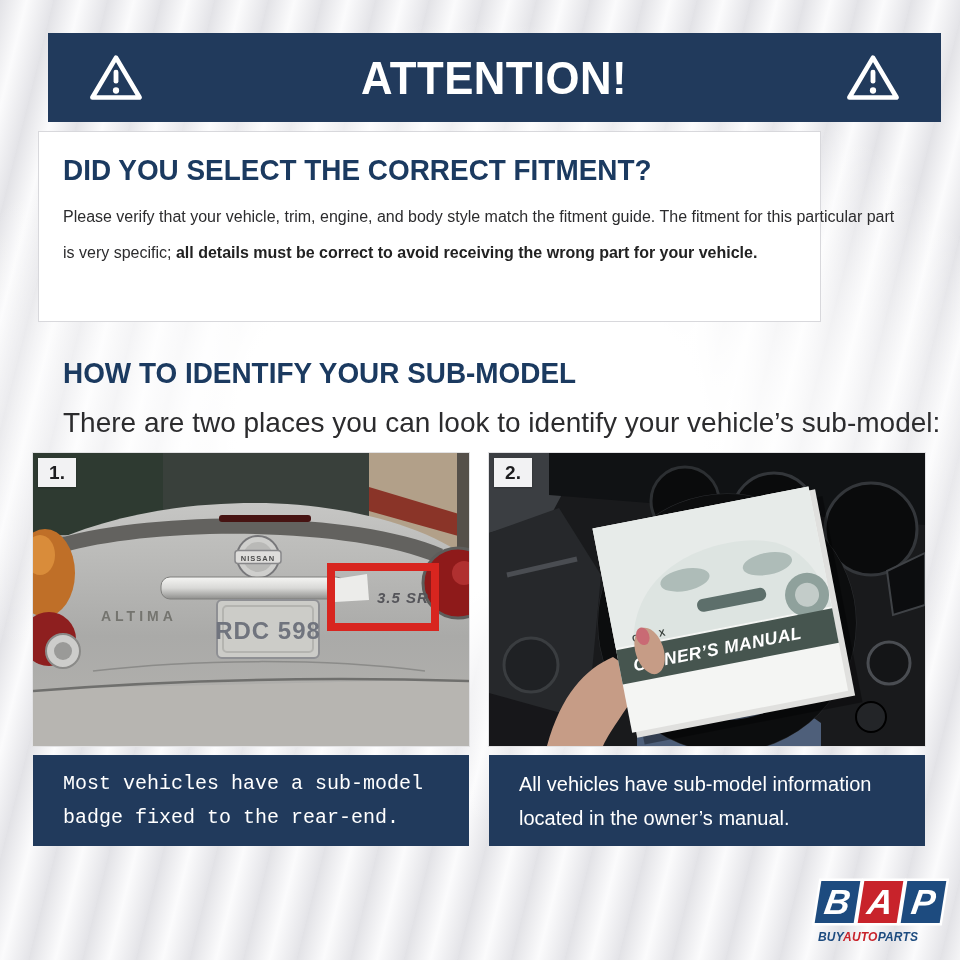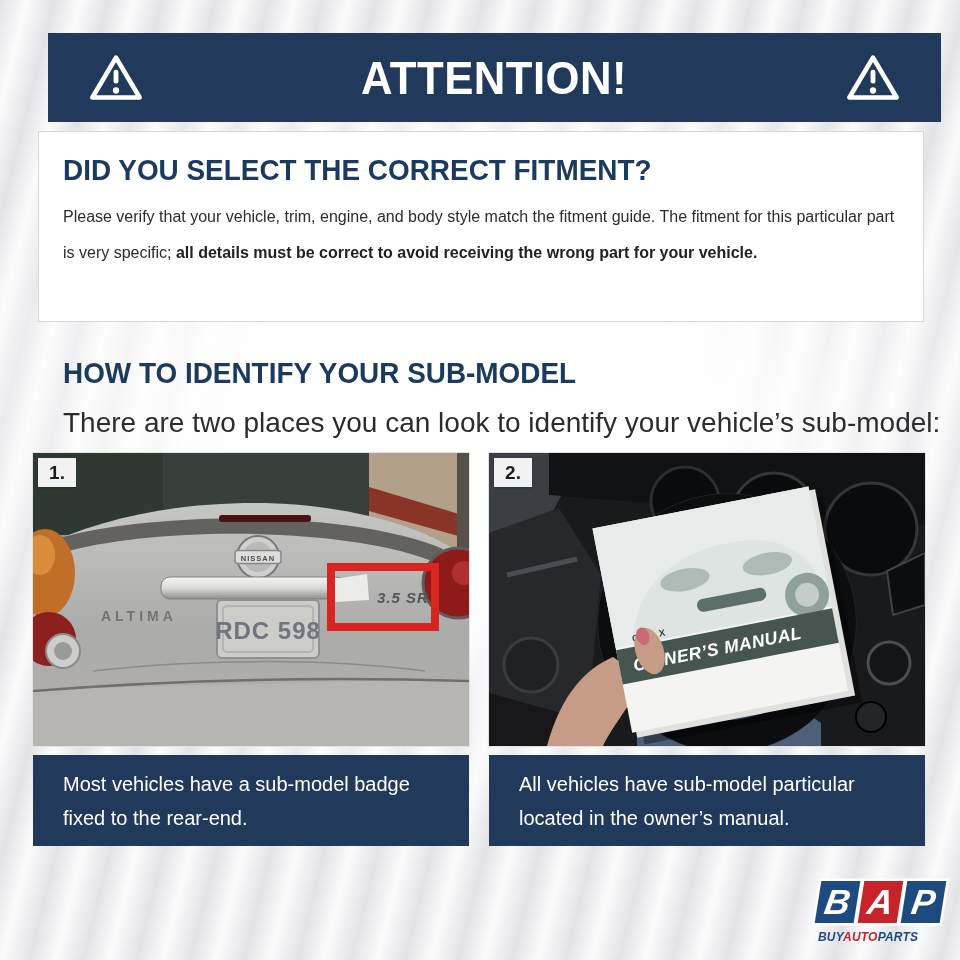--- a/index.html
+++ b/index.html
@@ -28,21 +28,21 @@
     padding:0 40px;
   }
   .attention-title {
     color:#fff; font-weight:bold; font-size:46px; letter-spacing:.5px;
     transform:scaleX(.95);
   }
   .warn-icon { width:56px; height:50px; display:block; }
 
   
   .fitment-box {
-    position:absolute; left:38px; top:131px; width:886px; height:191px;
+    position:absolute; left:38px; top:131px; width:783px; height:191px;
     background:#fff; border:1px solid #d8d8dc;
     padding:21px 24px 0 24px;
   }
   .section-heading {
     color:#1b3a60; font-weight:bold; font-size:30px;
     display:inline-block; transform:scaleX(.93); transform-origin:left center;
     letter-spacing:0;
   }
   .fitment-text {
     margin-top:12px; font-size:16px; line-height:35.5px; color:#2c2c2e;
@@ -73,21 +73,21 @@
   }
 
   
   .caption-box {
     position:absolute; top:755px; width:436px; height:91px;
     background:#213a5c; color:#fff;
     display:flex; align-items:center;
     padding:0 30px;
     font-size:20px; line-height:34px;
   }
-  .caption-box.c1 { left:33px; }
+  .caption-box.c1 { left:33px;font-family:Liberation Mono, monospace; }
   .caption-box.c2 { left:489px; }
 
   
   .bap-logo { position:absolute; left:818px; top:881px; width:134px; }
   .logo-tiles { display:flex; gap:4px; }
   .tile {
     width:39px; height:42px; transform:skewX(-9deg);
     display:flex; align-items:center; justify-content:center;
     color:#fff; font-weight:bold; font-style:italic; font-size:35px;
     box-shadow:0 0 0 2.5px #fff;
@@ -242,21 +242,21 @@
         <ellipse cx="158" cy="182" rx="6.5" ry="9" fill="#c96a74"></ellipse>
       </g>
     </svg>
     <div class="num-label">2.</div>
   </div>
 
   <div class="caption-box c1">
     <span>Most vehicles have a sub-model badge fixed to the rear-end.</span>
   </div>
   <div class="caption-box c2">
-    <span>All vehicles have sub-model particular located in the owner’s manual.</span>
+    <span>All vehicles have sub-model information located in the owner’s manual.</span>
   </div>
 
   <div class="bap-logo">
     <div class="logo-tiles">
       <span class="tile blue">B</span>
       <span class="tile red">A</span>
       <span class="tile blue">P</span>
     </div>
     <div class="logo-word"><span class="blue">BUY</span><span class="red">AUTO</span><span class="blue">PARTS</span></div>
   </div>

